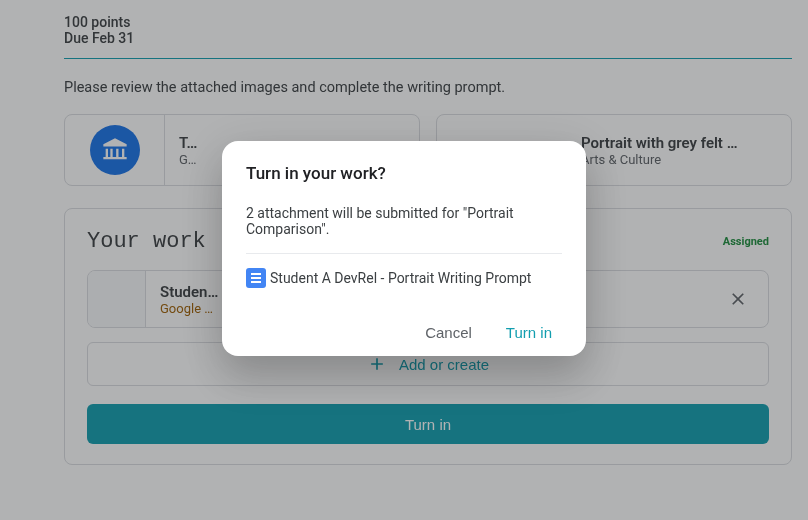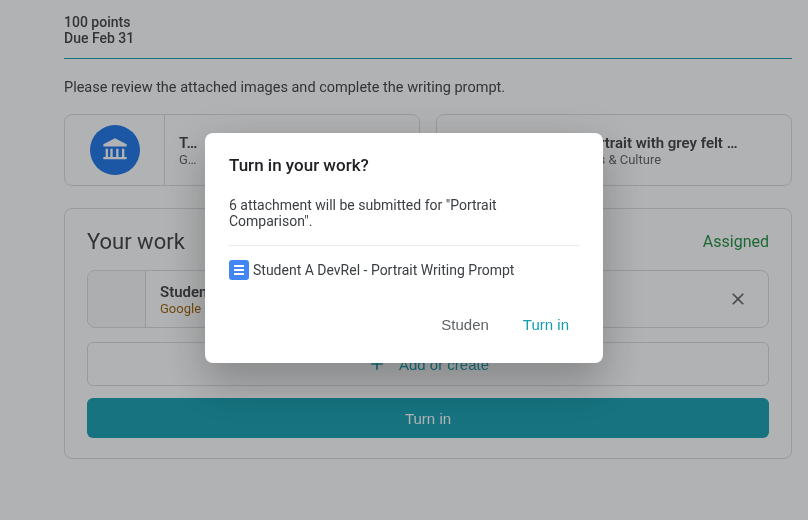--- a/index.html
+++ b/index.html
@@ -121,24 +121,25 @@
   .work-header {
     display: flex;
     justify-content: space-between;
     align-items: center;
     margin-bottom: 16px;
   }
   .work-title {
     font-size: 22px;
     font-weight: 400;
     color: #3c4043;
+    font-family: Liberation Mono, monospace;
   }
   .work-status {
-    font-size: 16px;
-    font-weight: 400;
+    font-size: 11px;
+    font-weight: 700;
     color: #1e8e3e;
     margin-left: 41px;
   }
   .work-attachment {
     display: flex;
     border: 1px solid #dadce0;
     border-radius: 8px;
     height: 58px;
     align-items: center;
     margin-bottom: 14px;
@@ -177,21 +178,21 @@
     height: 44px;
     border: 1px solid #dadce0;
     border-radius: 6px;
     background: #fff;
     display: flex; align-items: center; justify-content: center;
     gap: 12px;
     font-size: 15px;
     font-weight: 500;
     color: #129eaf;
     cursor: pointer;
-    margin-bottom: 12px;
+    margin-bottom: 18px;
   }
   .turnin-btn {
     width: 100%;
     height: 40px;
     border: none;
     border-radius: 6px;
     background: #129eaf;
     color: #fff;
     font-size: 15px;
     font-weight: 500;
@@ -200,25 +201,25 @@
 
   .scrim {
     position: absolute;
     inset: 0;
     background: rgba(32,33,36,0.35);
     display: flex;
     align-items: center;
     justify-content: center;
   }
   .dialog {
-    width: 398px;
+    width: 364px;
     background: #fff;
-    border-radius: 8px;
+    border-radius: 16px;
     box-shadow: 0 24px 38px rgba(0,0,0,0.14), 0 9px 46px rgba(0,0,0,0.12);
-    padding: 22px 24px 22px 24px;
+    padding: 22px 24px 7px 24px;
     position: relative;
     top: -12px;
   }
   .dialog-title {
     font-size: 17px;
     font-weight: 500;
     color: #202124;
     margin-bottom: 22px;
   }
   .dialog-body {
@@ -343,24 +344,24 @@
     <button class="turnin-btn">
       <span>Turn in</span>
     </button>
   </div>
 
 </div>
 
 <div class="scrim">
   <div class="dialog">
     <div class="dialog-title">Turn in your work?</div>
-    <div class="dialog-body">6 attachment will be submitted for "Portrait Comparison".</div>
+    <div class="dialog-body">2 attachment will be submitted for "Portrait Comparison".</div>
     <div class="dialog-divider"></div>
     <div class="dialog-attachment">
       <div class="docs-icon"></div>
       <span>Student A DevRel - Portrait Writing Prompt</span>
     </div>
     <div class="dialog-actions">
-      <button class="dialog-btn cancel">Studen</button>
+      <button class="dialog-btn cancel">Cancel</button>
       <button class="dialog-btn confirm">Turn in</button>
     </div>
   </div>
 </div>
 
 </body></html>

